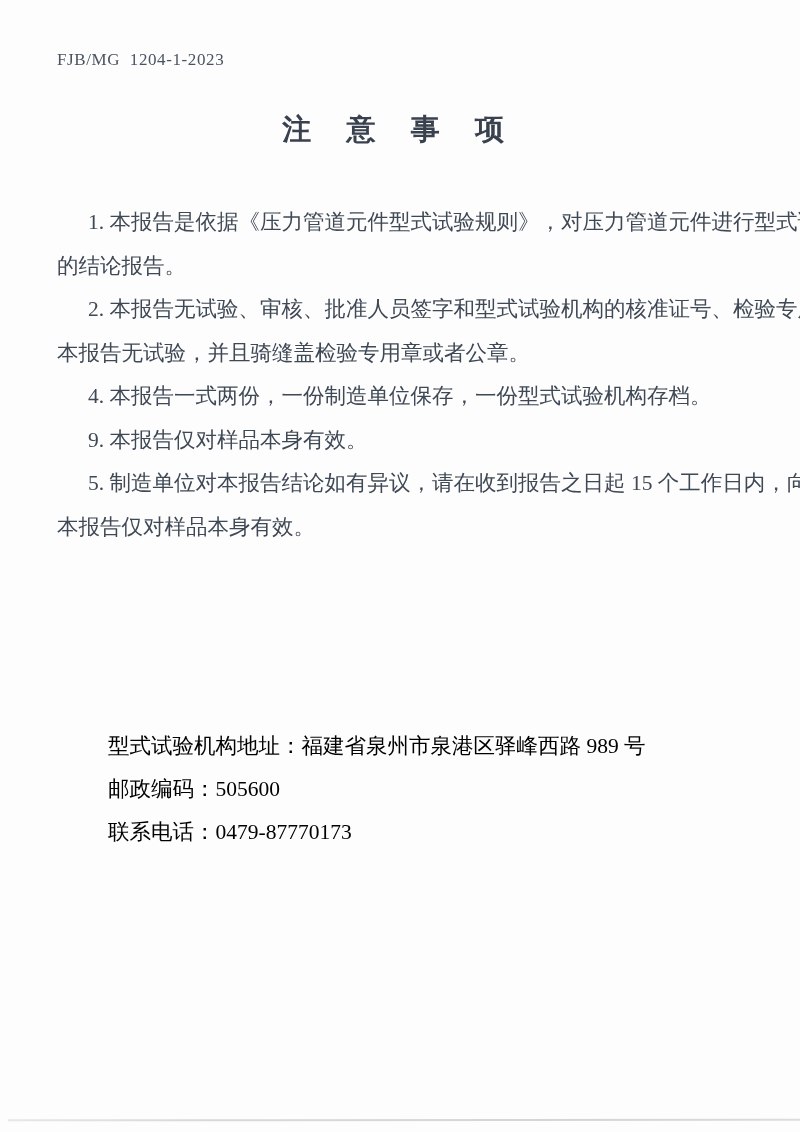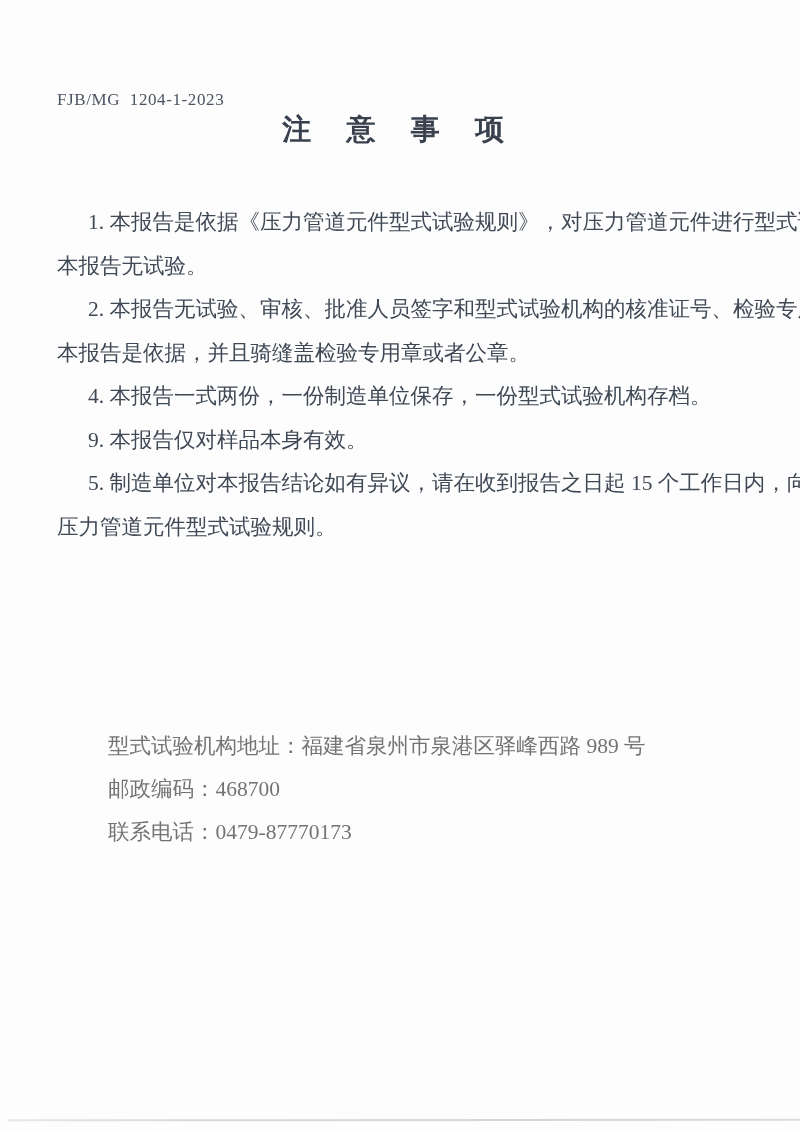--- a/index.html
+++ b/index.html
@@ -21,21 +21,20 @@
     color: #3f4855;
   }
   .doc-code {
     position: absolute;
     left: 57px;
     top: 50px;
     font-size: 17px;
     letter-spacing: 0.6px;
     color: #4b5362;
     white-space: pre;
-    margin-top: 40px;
   }
   .title {
     position: absolute;
     left: 0;
     top: 110px;
     width: 100%;
     margin: 0;
     text-align: center;
     font-size: 29px;
     font-weight: bold;
@@ -58,21 +57,21 @@
   }
   .note-line.indent {
     padding-left: 31px;
   }
   .contact {
     position: absolute;
     left: 108px;
     top: 725px;
     font-size: 21.5px;
     line-height: 43px;
-    color: #737373;
+    color: #000000;
   }
   .contact-line {
     white-space: nowrap;
     height: 43px;
   }
   .scan-edge-line {
     position: absolute;
     left: 8px;
     right: 0;
     top: 1119px;
@@ -85,30 +84,30 @@
 <body>
 
 <div class="page">
 
   <div class="doc-code">FJB/MG  1204-1-2023</div>
 
   <h1 class="title">注 意 事 项</h1>
 
   <div class="notes">
     <div class="note-line indent">1. 本报告是依据《压力管道元件型式试验规则》，对压力管道元件进行型式试验</div>
-    <div class="note-line">本报告无试验。</div>
+    <div class="note-line">的结论报告。</div>
     <div class="note-line indent">2. 本报告无试验、审核、批准人员签字和型式试验机构的核准证号、检验专用</div>
-    <div class="note-line">本报告是依据，并且骑缝盖检验专用章或者公章。</div>
+    <div class="note-line">本报告无试验，并且骑缝盖检验专用章或者公章。</div>
     <div class="note-line indent">4. 本报告一式两份，一份制造单位保存，一份型式试验机构存档。</div>
     <div class="note-line indent">9. 本报告仅对样品本身有效。</div>
     <div class="note-line indent">5. 制造单位对本报告结论如有异议，请在收到报告之日起 15 个工作日内，向型</div>
-    <div class="note-line">压力管道元件型式试验规则。</div>
+    <div class="note-line">本报告仅对样品本身有效。</div>
   </div>
 
   <div class="contact">
     <div class="contact-line">型式试验机构地址：福建省泉州市泉港区驿峰西路 989 号</div>
-    <div class="contact-line">邮政编码：468700</div>
+    <div class="contact-line">邮政编码：505600</div>
     <div class="contact-line">联系电话：0479-87770173</div>
   </div>
 
   <div class="scan-edge-line"></div>
 
 </div>
 
 </body></html>

